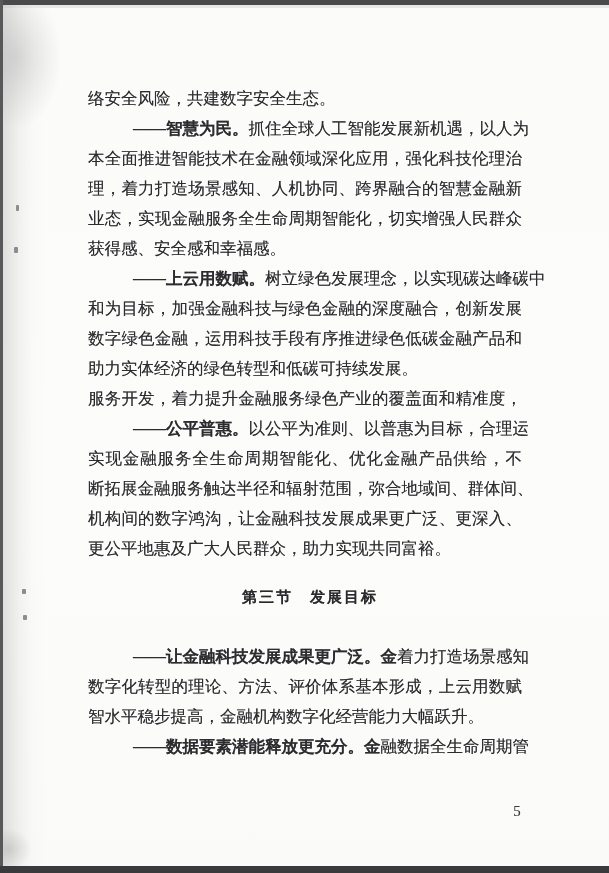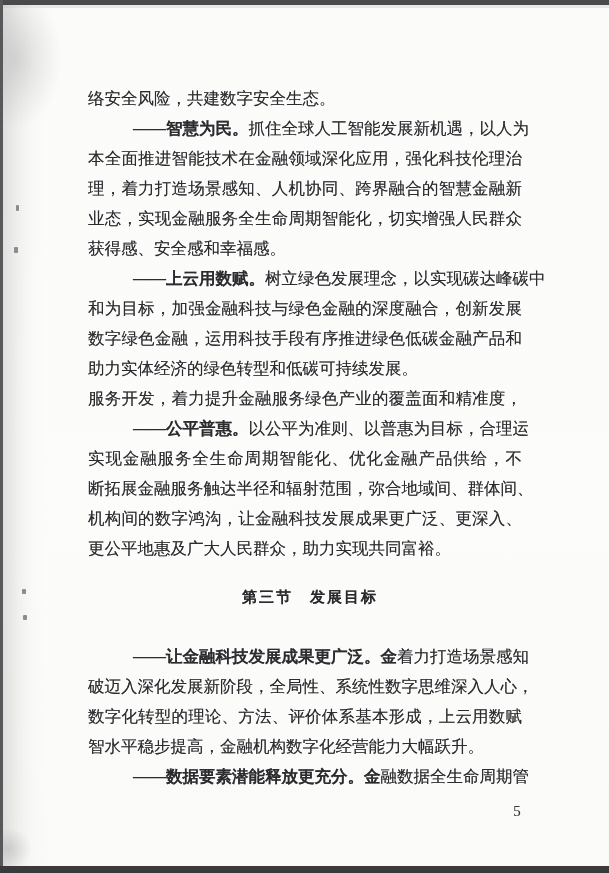--- a/index.html
+++ b/index.html
@@ -90,21 +90,20 @@
       <div>
         <div class="ln first"><span class="b-lead">——公平普惠。</span><span>以公平为准则、以普惠为目标，合理运</span></div>
         <div class="ln full">实现金融服务全生命周期智能化、优化金融产品供给，不</div>
         <div class="ln full">断拓展金融服务触达半径和辐射范围，弥合地域间、群体间、</div>
         <div class="ln full">机构间的数字鸿沟，让金融科技发展成果更广泛、更深入、</div>
         <div class="ln last">更公平地惠及广大人民群众，助力实现共同富裕。</div>
       </div>
       <div class="heading">第三节　发展目标</div>
       <div>
         <div class="ln first"><span class="b-lead">——让金融科技发展成果更广泛。金</span><span>着力打造场景感知</span></div>
-        <div class="ln full">破迈入深化发展新阶段，全局性、系统性数字思维深入人心，</div>
         <div class="ln full">数字化转型的理论、方法、评价体系基本形成，上云用数赋</div>
         <div class="ln last">智水平稳步提高，金融机构数字化经营能力大幅跃升。</div>
       </div>
       <div>
         <div class="ln first"><span class="b-lead">——数据要素潜能释放更充分。金</span><span>融数据全生命周期管</span></div>
       </div>
     </div>
 
   <div class="page-number">5</div>
 

